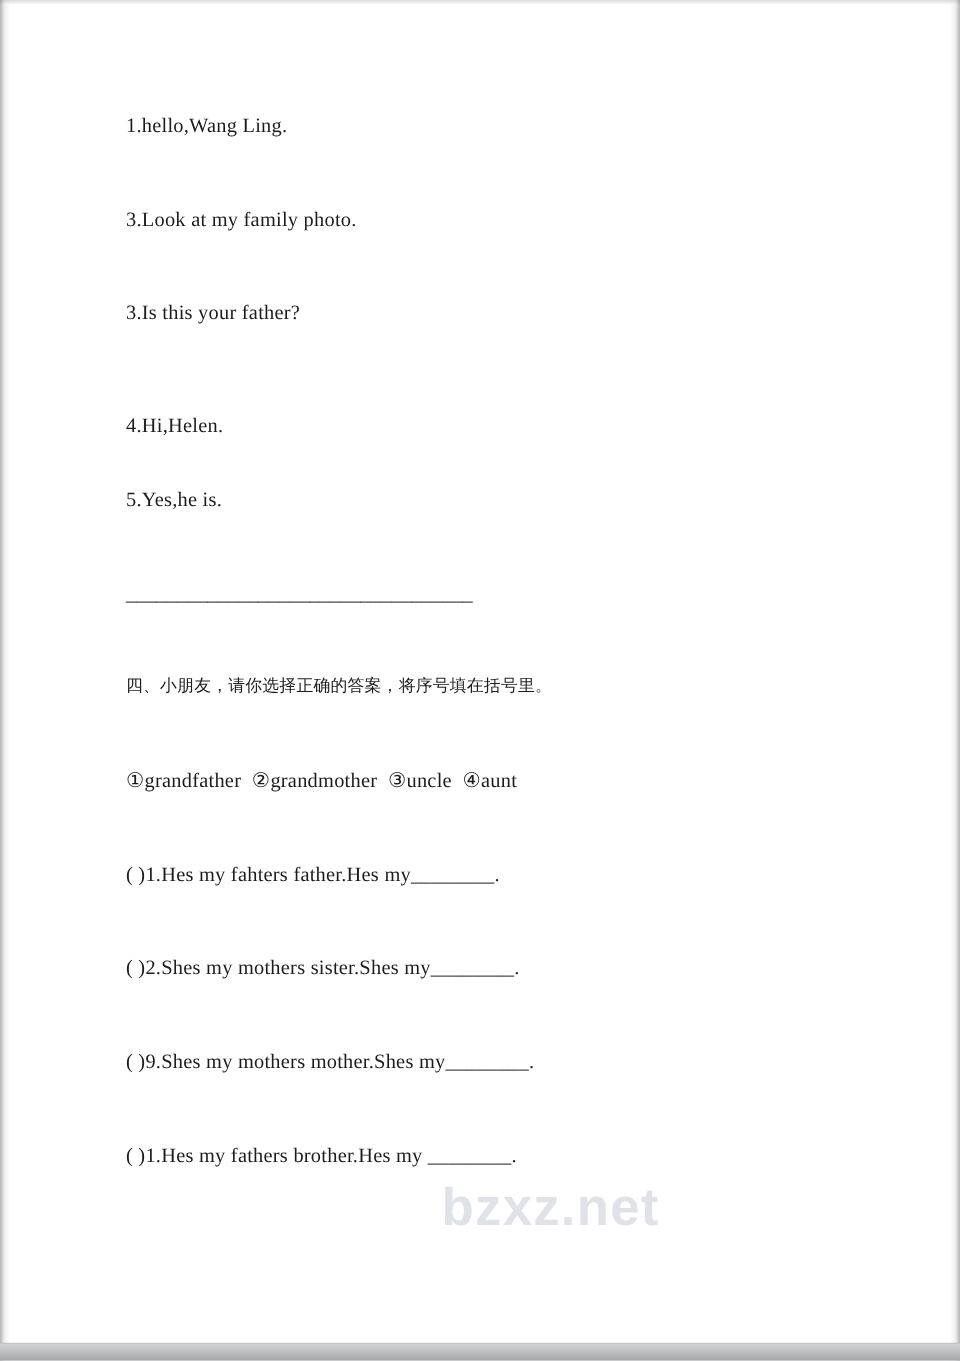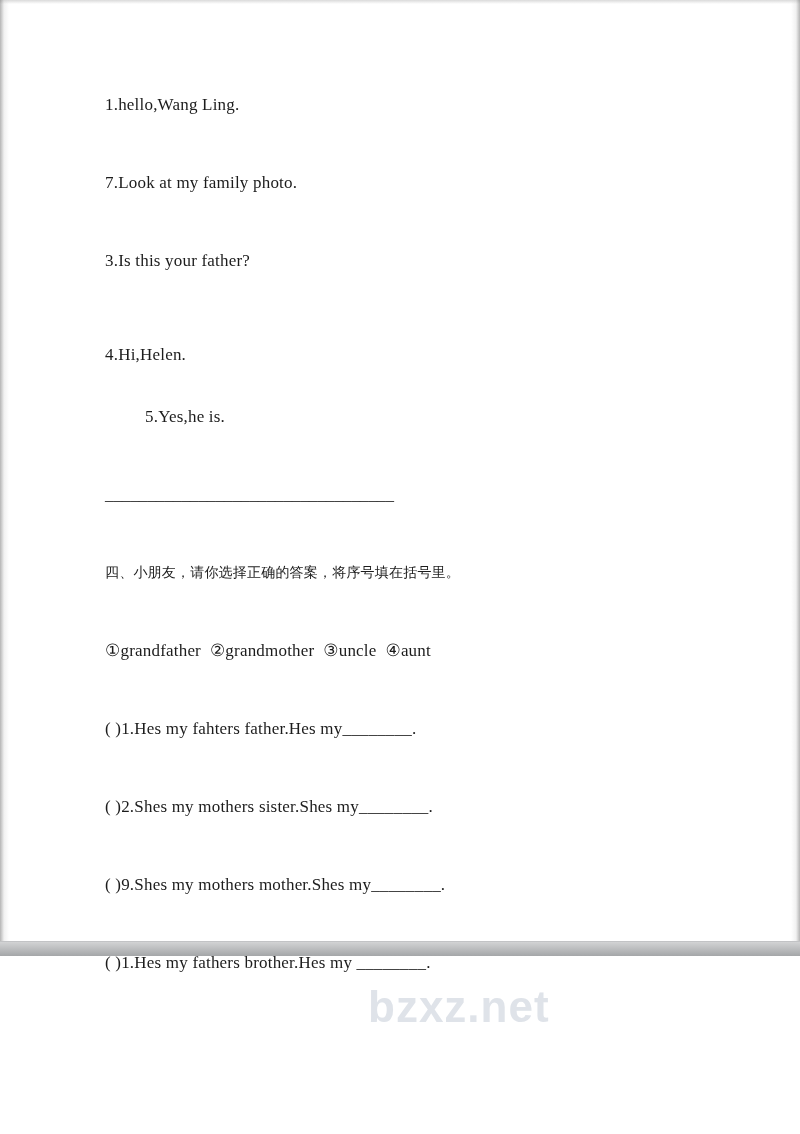--- a/index.html
+++ b/index.html
@@ -6,21 +6,21 @@
     margin: 0;
     padding: 0;
     width: 800px;
     height: 1134px;
     background: #ffffff;
     overflow: hidden;
   }
   .page {
     position: relative;
     width: 800px;
-    height: 956px;
+    height: 1134px;
     background: #ffffff;
     font-family: "Liberation Serif", "DejaVu Serif", serif;
     color: #1c1c1c;
   }
   
   .edge-left {
     position: absolute;
     left: 0; top: 0; bottom: 0;
     width: 9px;
     background: linear-gradient(to right, rgba(120,120,120,0.55), rgba(200,200,200,0.25) 45%, rgba(255,255,255,0));
@@ -74,24 +74,24 @@
 </head>
 <body>
 
 <div class="page">
 
   <div class="edge-top"></div>
   <div class="edge-left"></div>
   <div class="edge-right"></div>
 
   <div class="line" style="top: 94px;">1.hello,Wang Ling.</div>
-  <div class="line" style="top: 172px;">7.Look at my family photo.</div>
+  <div class="line" style="top: 172px;">3.Look at my family photo.</div>
   <div class="line" style="top: 250px;">3.Is this your father?</div>
   <div class="line" style="top: 344px;">4.Hi,Helen.</div>
-  <div class="line" style="top: 406px; margin-left: 40px;">5.Yes,he is.</div>
+  <div class="line" style="top: 406px;">5.Yes,he is.</div>
 
   <div class="line blank-line" style="top: 484px;">__________________________________</div>
 
   <div class="line cjk" style="top: 562px;">四、小朋友，请你选择正确的答案，将序号填在括号里。</div>
 
   <div class="line" style="top: 640px;">①grandfather  ②grandmother  ③uncle  ④aunt</div>
 
   <div class="line" style="top: 718px;">( )1.Hes my fahters father.Hes my________.</div>
   <div class="line" style="top: 796px;">( )2.Shes my mothers sister.Shes my________.</div>
   <div class="line" style="top: 874px;">( )9.Shes my mothers mother.Shes my________.</div>

